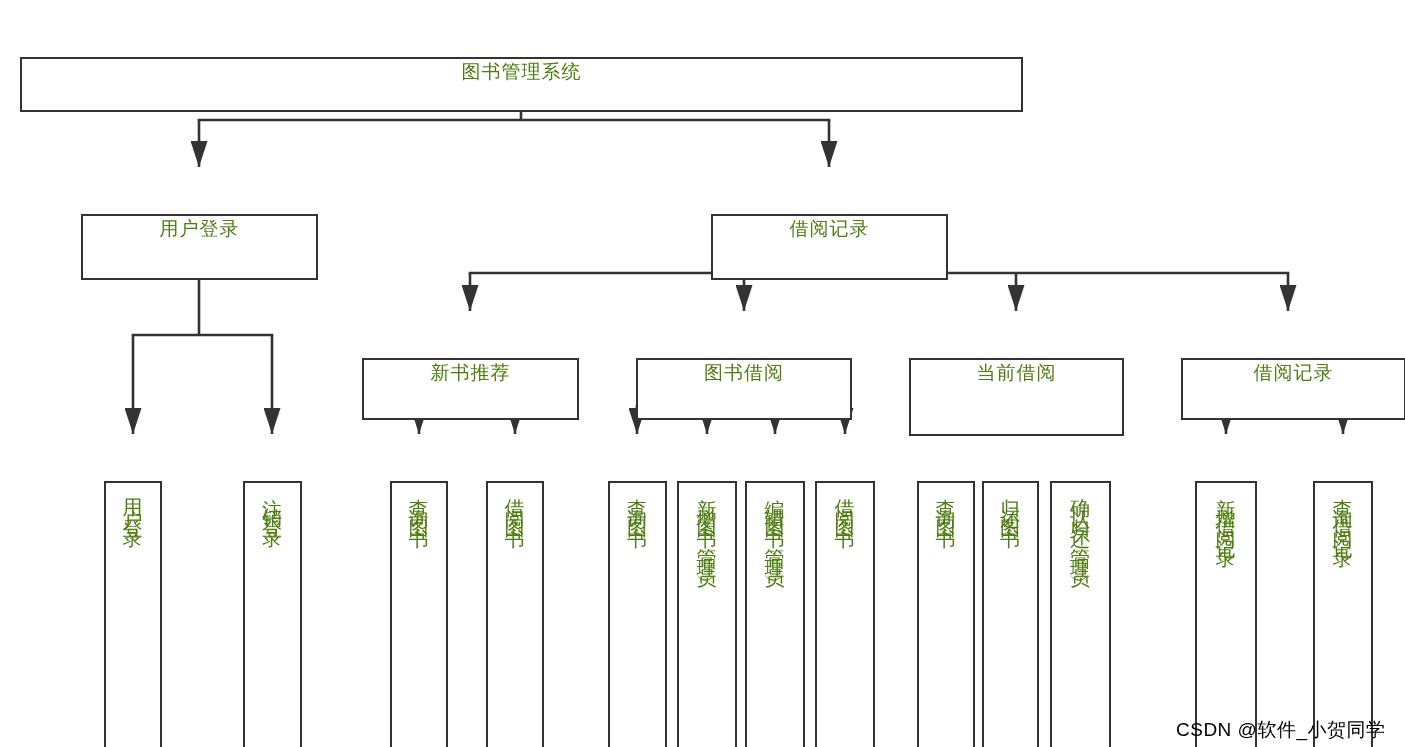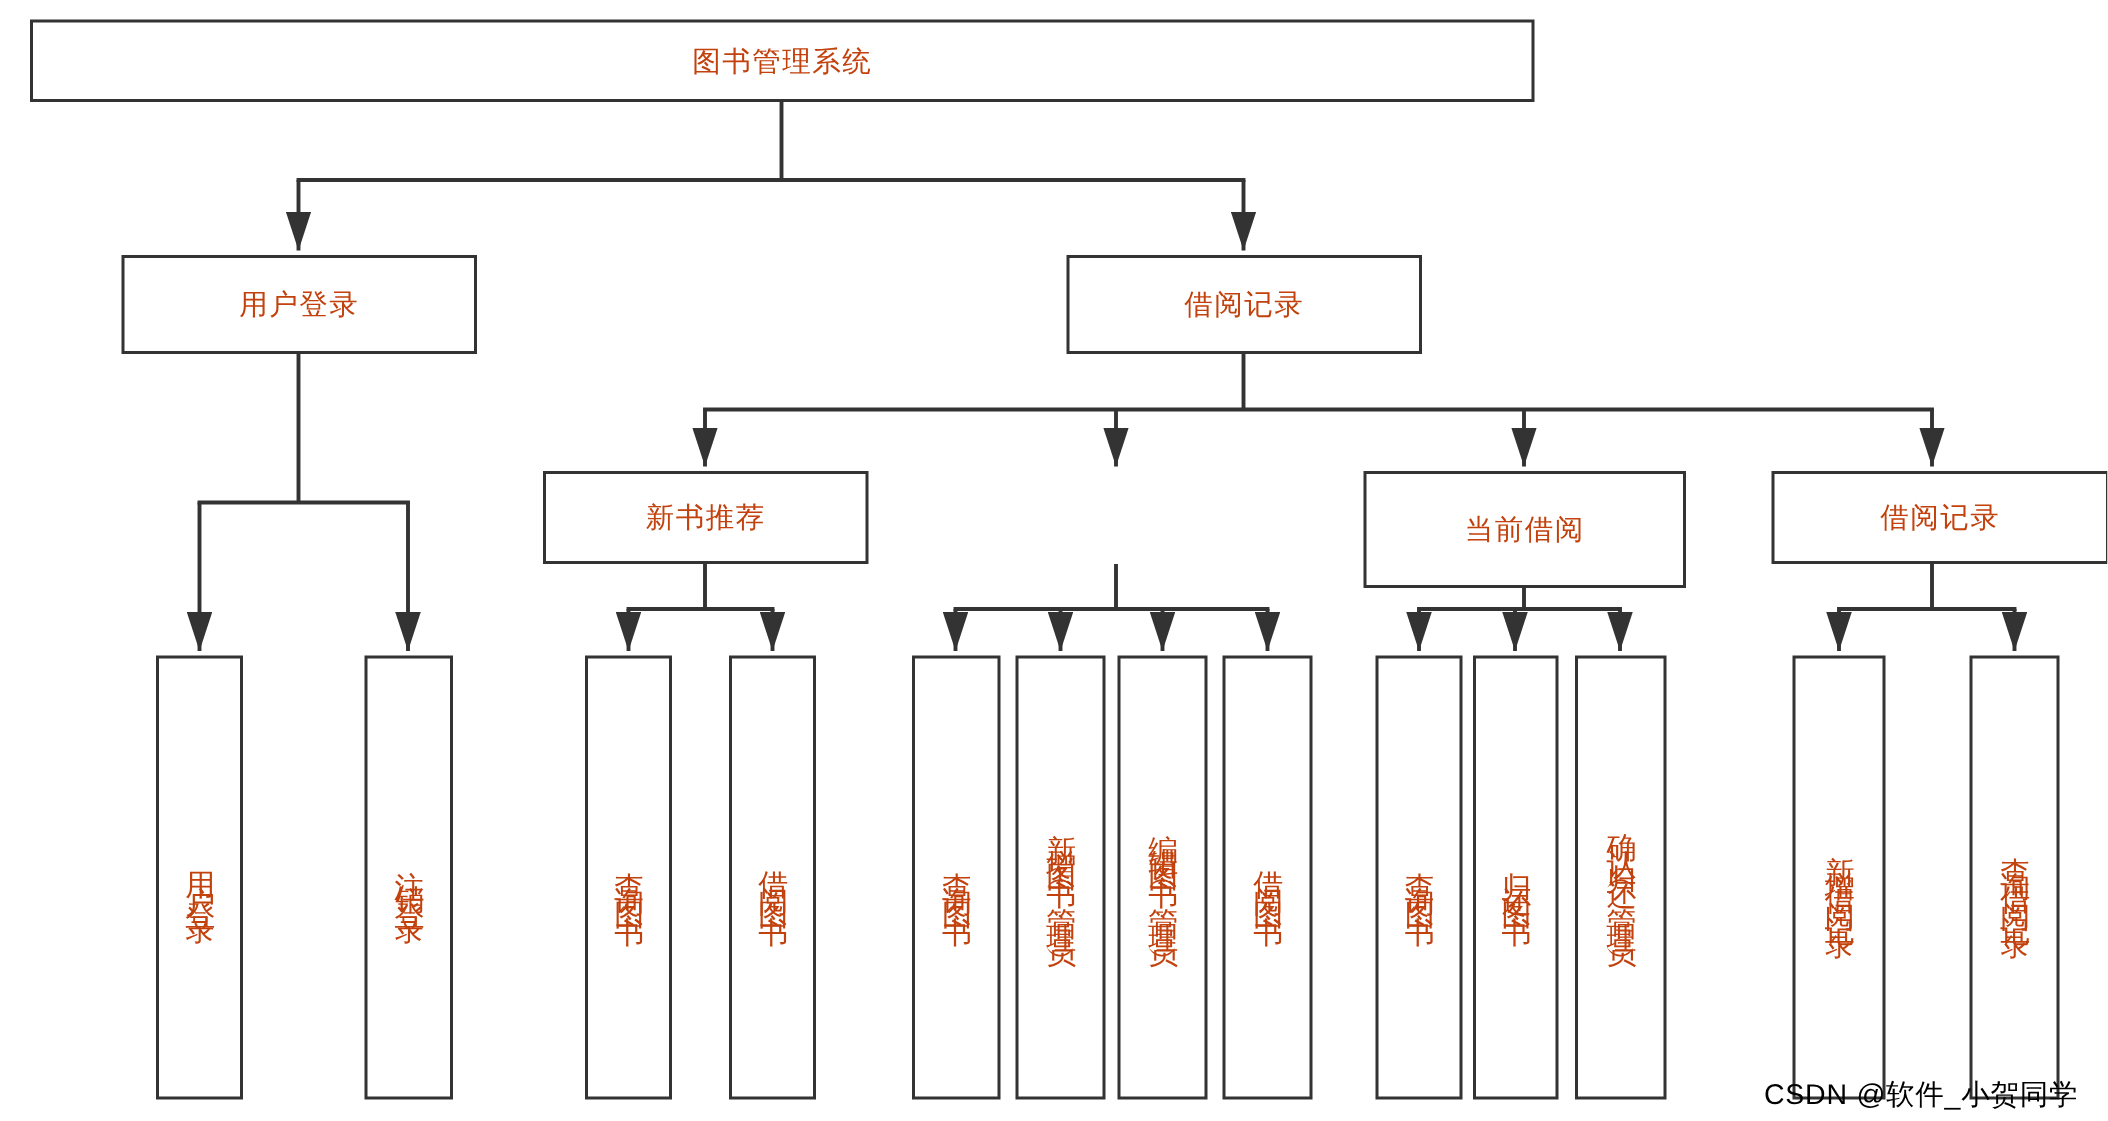--- a/index.html
+++ b/index.html
@@ -10,22 +10,23 @@
     overflow:hidden;
     font-family:"Liberation Sans","DejaVu Sans",sans-serif;
   }
   .connectors{position:absolute;left:0;top:0;width:1405px;height:747px;}
   .connectors line, .connectors polyline{stroke:#333333;stroke-width:2.6;fill:none;}
   .node{
     position:absolute;
     box-sizing:border-box;
     border:2.5px solid #333333;
     background:#ffffff;
-    display:flex;align-items:center;justify-content:center;
-    color:#c2410c;
+    display:flex;justify-content:center;
+    color:#4d7c0f;
+    margin-top:44px;
   }
   .h-label{font-size:19px;letter-spacing:1px;white-space:nowrap;}
   .leaf .v-label{
     writing-mode:vertical-rl;
     text-orientation:mixed;
     font-size:20px;
     letter-spacing:10px;
     line-height:1;
     white-space:nowrap;
   }
@@ -112,20 +113,23 @@
   <div class="node" style="left:81px;top:170px;width:237px;height:66px">
     <span class="h-label">用户登录</span>
   </div>
   <div class="node" style="left:711px;top:170px;width:237px;height:66px">
     <span class="h-label">借阅记录</span>
   </div>
 
   <div class="node" style="left:362px;top:314px;width:217px;height:62px">
     <span class="h-label">新书推荐</span>
   </div>
+  <div class="node" style="left:636px;top:314px;width:216px;height:62px">
+    <span class="h-label">图书借阅</span>
+  </div>
   <div class="node" style="left:909px;top:314px;width:215px;height:78px">
     <span class="h-label">当前借阅</span>
   </div>
   <div class="node" style="left:1181px;top:314px;width:225px;height:62px">
     <span class="h-label">借阅记录</span>
   </div>
 
   <div class="node leaf" style="left:104px;top:437px;width:58px;height:296px">
     <span class="v-label">用户登录</span>
   </div>

